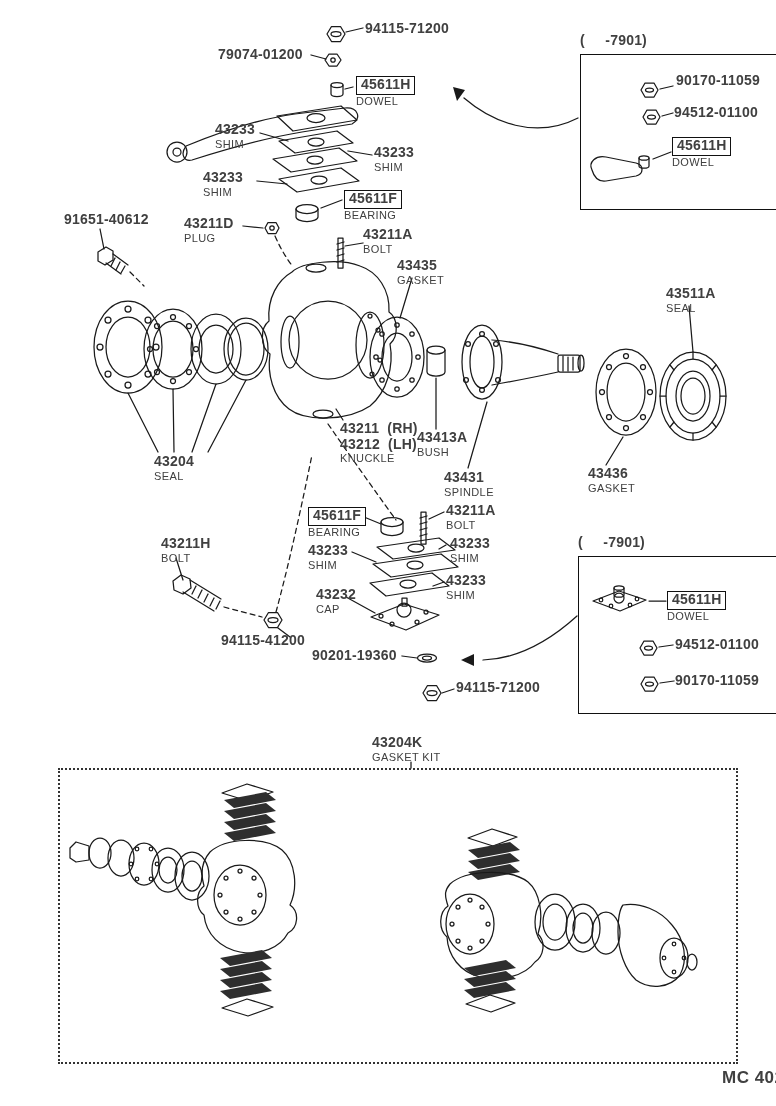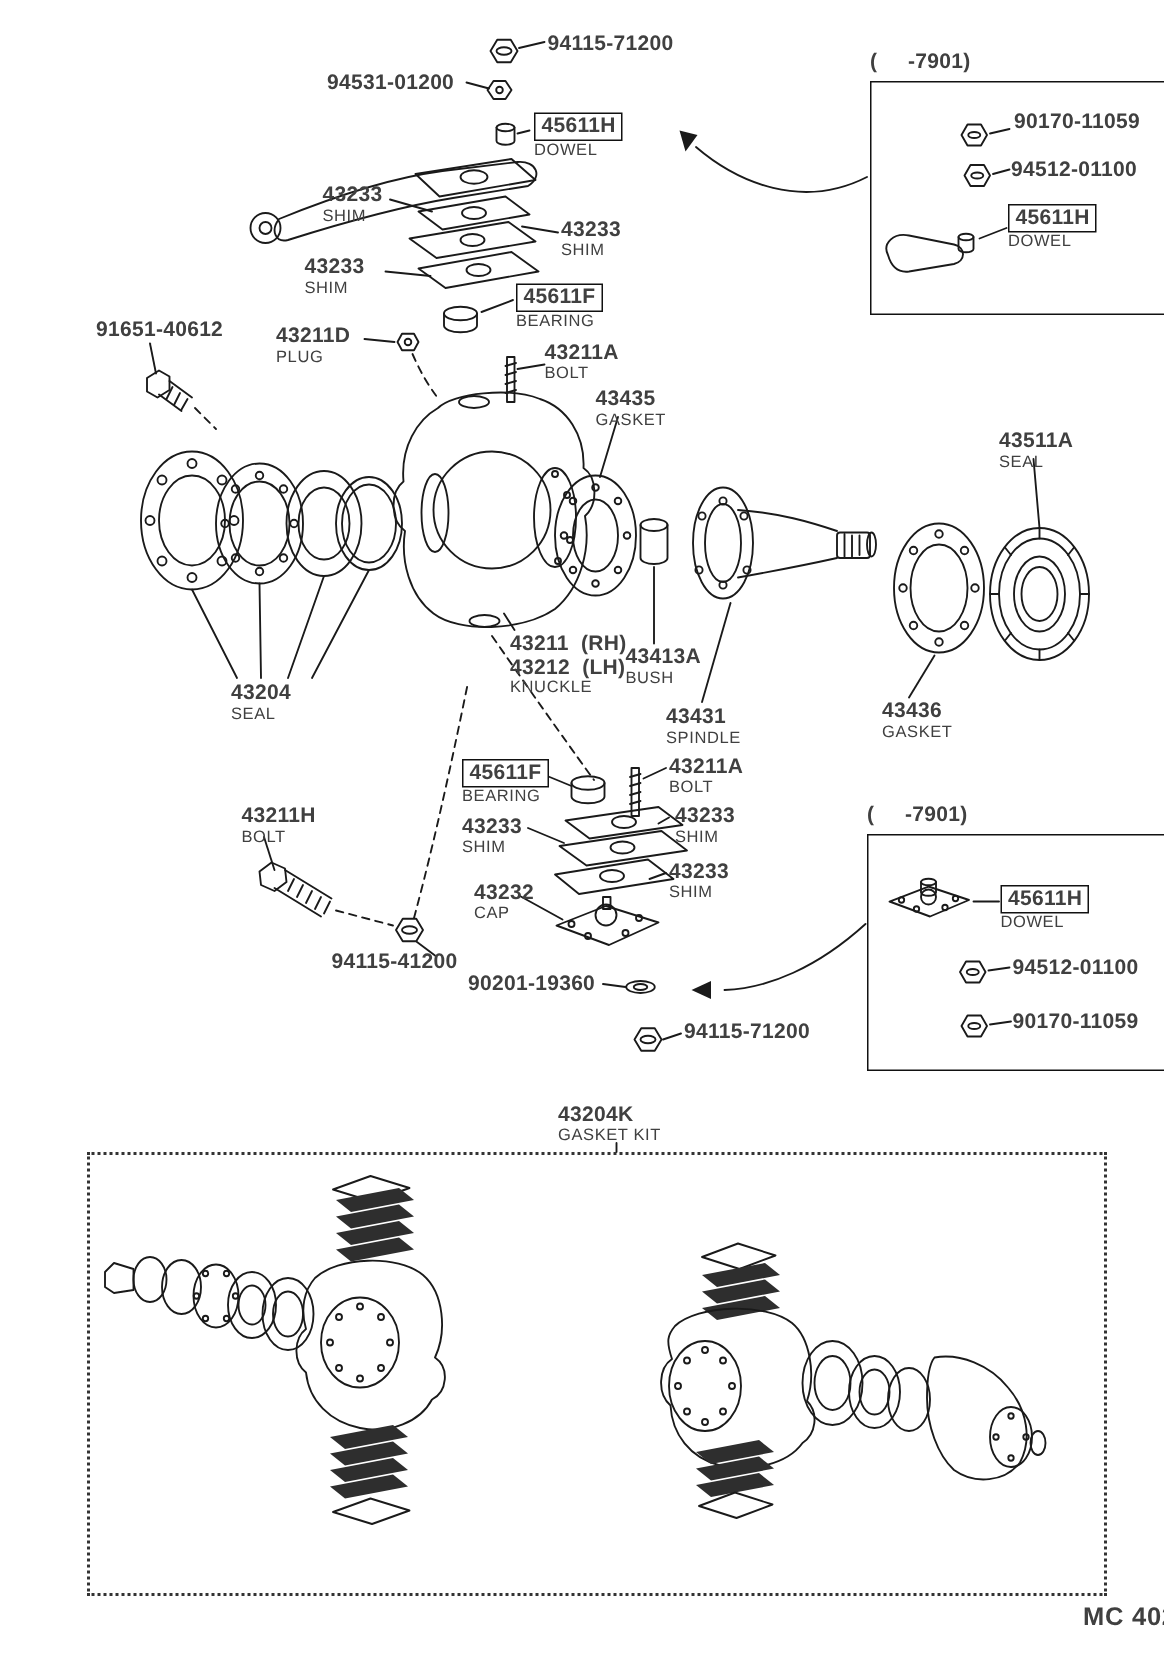--- a/index.html
+++ b/index.html
@@ -407,21 +407,21 @@
   <div class="inset-box" style="left:538px;top:556px;width:224px;height:156px"></div>
   <div class="kit-box" style="left:18px;top:768px;width:676px;height:292px"></div>
 
   <div>
 
     <div class="label" style="left:325px;top:21px">
       <div class="pn">94115-71200</div>
     </div>
 
     <div class="label" style="left:178px;top:47px">
-      <div class="pn">94531-01200</div>
+      <div class="pn">79074-01200</div>
     </div>
 
     <div class="label" style="left:316px;top:75px">
       <div><span class="pn boxed">45611H</span></div>
       <div class="sub">DOWEL</div>
     </div>
 
     <div class="label" style="left:175px;top:122px">
       <div class="pn">43233</div>
       <div class="sub">SHIM</div>

